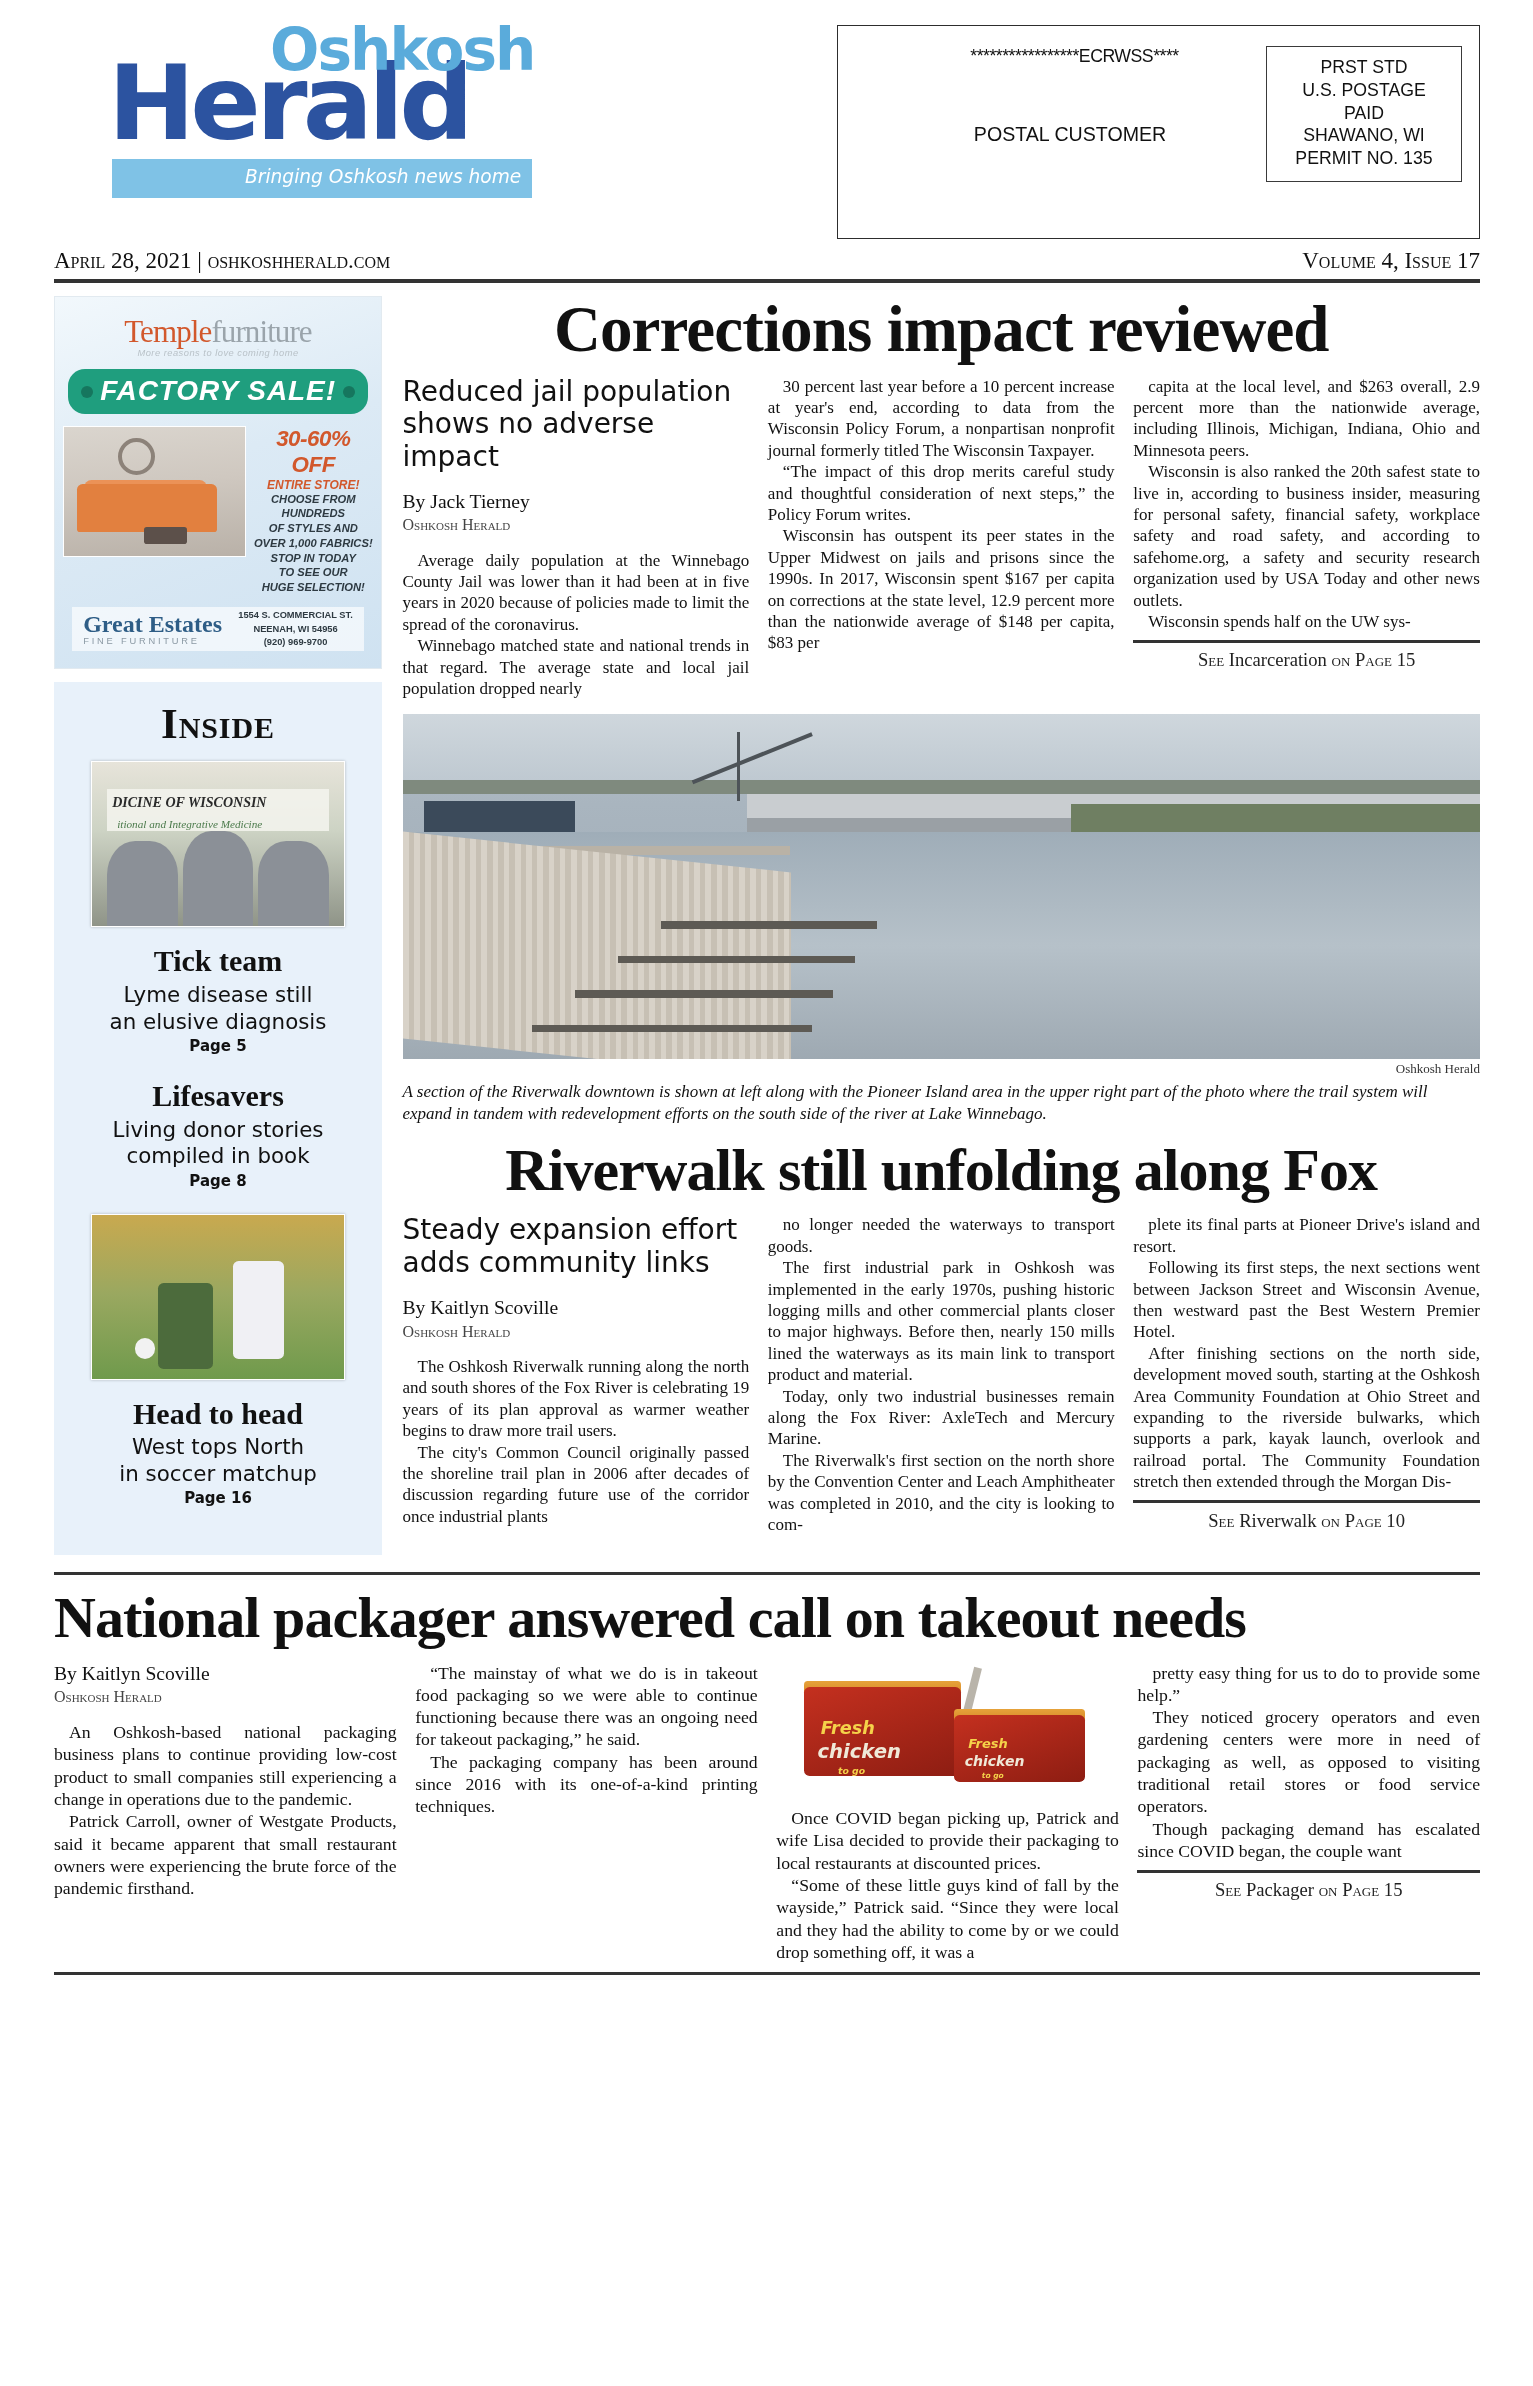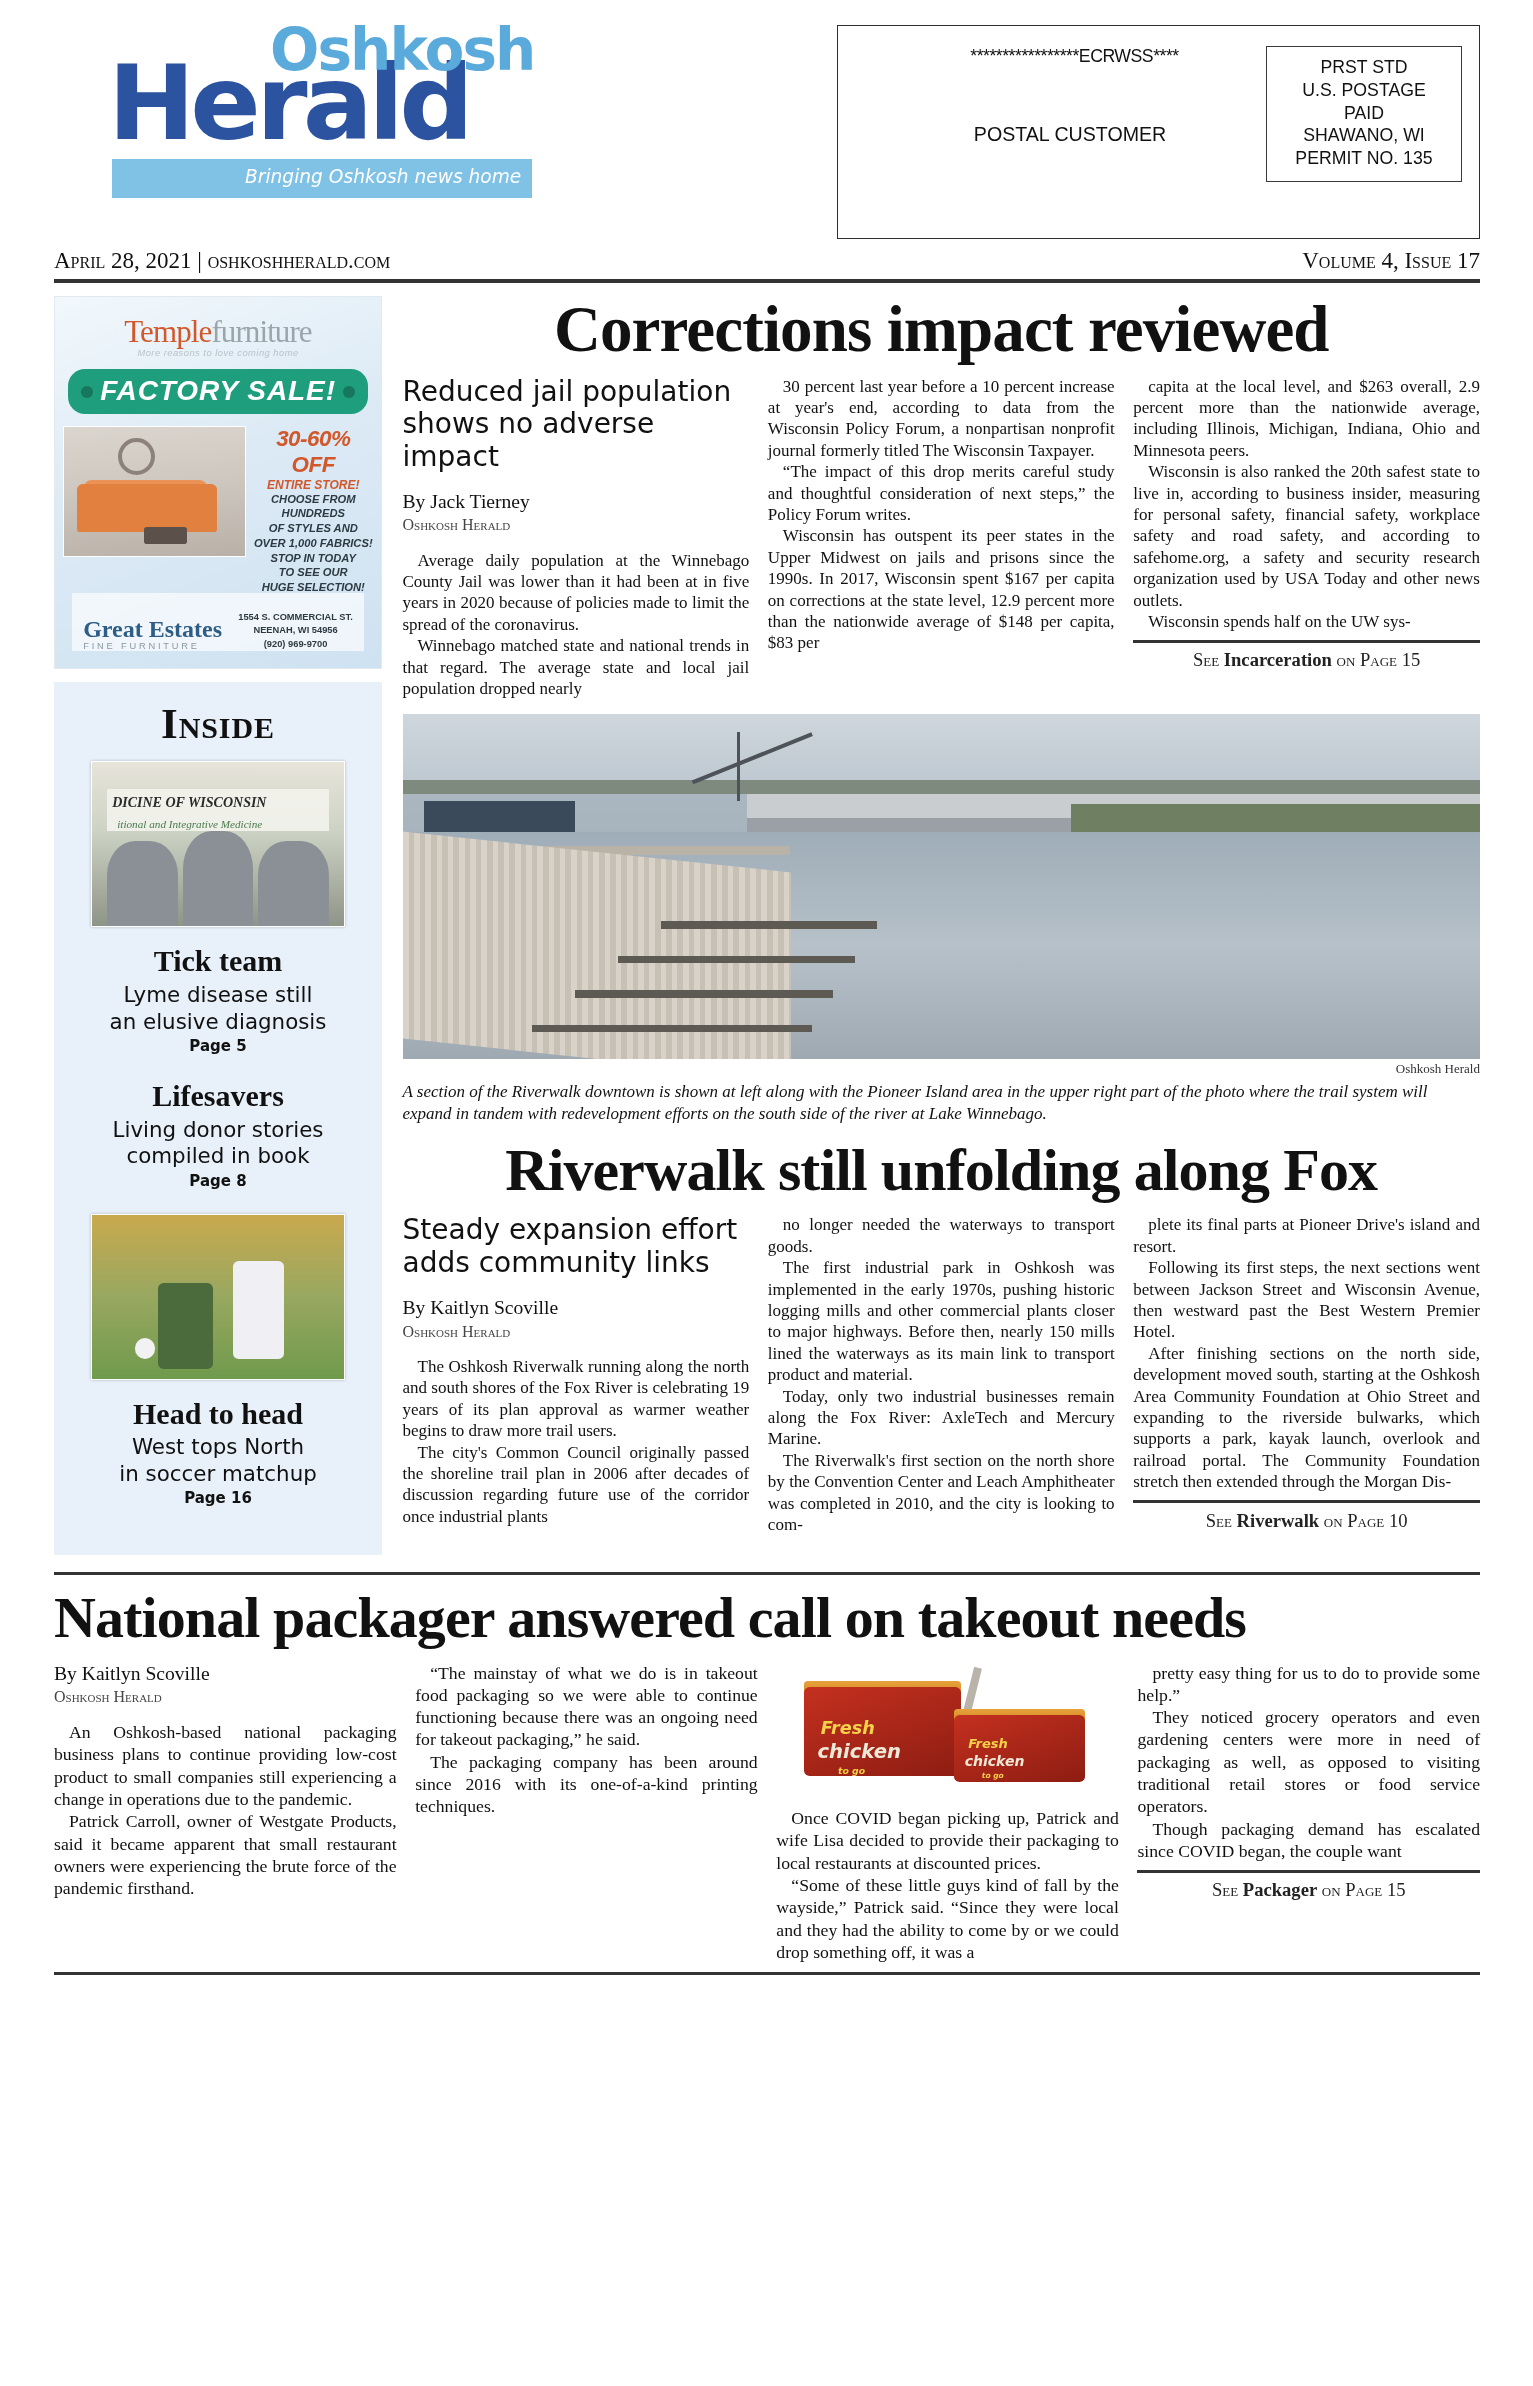--- a/index.html
+++ b/index.html
@@ -93,22 +93,22 @@
                     background:#eb9257; border-radius: 7.5px 7.5px 0 0;}
   .ad-photo .mirror { position:absolute; left: 54px; top: 11.2px; width: 37px; height: 37px;
                     border: 4.7px solid #8c8279; border-radius: 50%; }
   .ad-photo .table { position:absolute; left: 80px; bottom: 11.2px; width: 43px; height: 17px;
                     background:#5c504a; border-radius: 2.8px;}
   .ad-copy { flex: 1; padding-left: 7.5px; text-align: center;
              font-family: "Liberation Sans", sans-serif; font-style: italic; font-weight: bold; }
   .ad-copy .pct { color: #d2582c; font-size: 22.4px; letter-spacing: -0.5px; }
   .ad-copy .ent { color: #d2582c; font-size: 12px; }
   .ad-copy .blk { color: #2e3a42; font-size: 11.2px; line-height: 1.32; margin-top: 0; }
-  .ad-foot { position: absolute; left: 17px; right: 17px; bottom: 17px; height: 58px;
-             background: rgba(255,255,255,.65); display: flex; align-items: flex-end; padding: 0 11.2px; }
+  .ad-foot { position: absolute; left: 17px; right: 17px; bottom: 17px; height: 44px;
+             background: rgba(255,255,255,.65); display: flex; align-items: center; padding: 0 11.2px; }
   .ad-foot .ge { font-family: "Liberation Serif", serif; font-weight: bold; font-size: 24px; color: #2e5d86; line-height: 1; }
   .ad-foot .gesub { font-family: "Liberation Sans", sans-serif; font-size: 9.3px; color: #8a98a3; letter-spacing: 2.8px; }
   .ad-foot .addr { margin-left: auto; text-align: center; font-family: "Liberation Sans", sans-serif;
                    font-size: 9.3px; font-weight: bold; color: #2e3a42; line-height: 1.45; }
 
   
   .inside-panel { background: #e8f1fa; margin-top: 13px; padding: 17px 15px 24px; text-align: center; }
   .inside-title { font-family: "Liberation Serif", serif; font-size: 43px; font-variant: small-caps;
                   font-weight: bold; letter-spacing: 0.9px; margin-bottom: 13px; }
   .thumb { width: 254px; height: 166px; margin: 0 auto; border: 1.9px solid #fff; box-shadow: 0 0 2.8px rgba(0,0,0,.25); }
@@ -136,21 +136,21 @@
   .subhead { font-family: "DejaVu Sans", sans-serif; font-size: 28px; line-height: 1.16; margin-bottom: 17px; }
   .byline { font-family: "Liberation Serif", serif; font-size: 19.6px; line-height: 1.2; }
   .byline .org { font-variant: small-caps; font-size: 16px; color: #444; display: block; margin-top: 1.9px; }
   .cols3 { display: flex; gap: 18.6px; }
   .col { flex: 1; }
   .col p { font-family: "Liberation Serif", serif; font-size: 17px; line-height: 1.26;
            text-align: justify; text-indent: 15px; margin-bottom: 0; hyphens: auto; }
   .col p.first { text-indent: 15px; margin-top: 15px; }
   .jump { border-top: 3.7px solid #333; margin-top: 7.5px; padding-top: 6.5px; text-align: center;
           font-family: "Liberation Serif", serif; font-size: 18.6px; font-variant: small-caps; color: #222; }
-  .jump b { font-variant: normal; font-weight: bold; }
+  .jump b { font-variant: normal; font-weight: normal; }
 
   
   .photo-main { width: 100%; height: 345px; margin-top: 15px; position: relative; overflow: hidden;
                 background: linear-gradient(180deg,#b9c3cb 0%, #a9b5bf 26%, #9aa7b2 100%); }
   .photo-main .sky { position:absolute; left:0; right:0; top:0; height: 19%;
                      background: linear-gradient(180deg,#cfd7dd,#bfc9d1); }
   .photo-main .farshore { position:absolute; left:0; right:0; top:19%; height:4%; background:#7f8a7e; }
   .photo-main .bridge { position:absolute; left:32%; right:0; top:23%; height:7%; background:#c9cdd0; }
   .photo-main .bridge2 { position:absolute; left:32%; right:0; top:30%; height:4%; background:#9aa0a5; }
   .photo-main .crane { position:absolute; left:31%; top:5%; width:3.7px; height:20%; background:#4d5358; }

